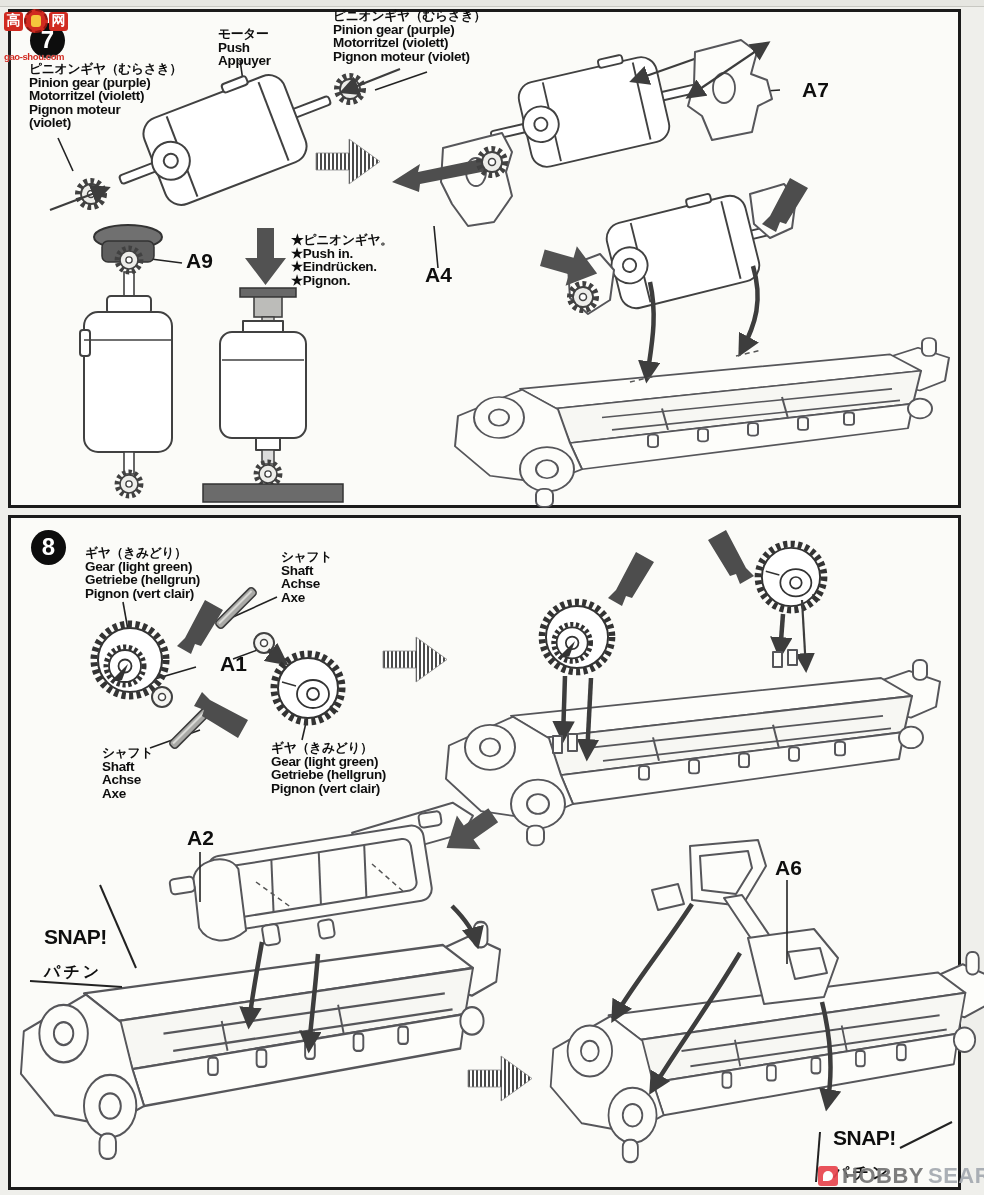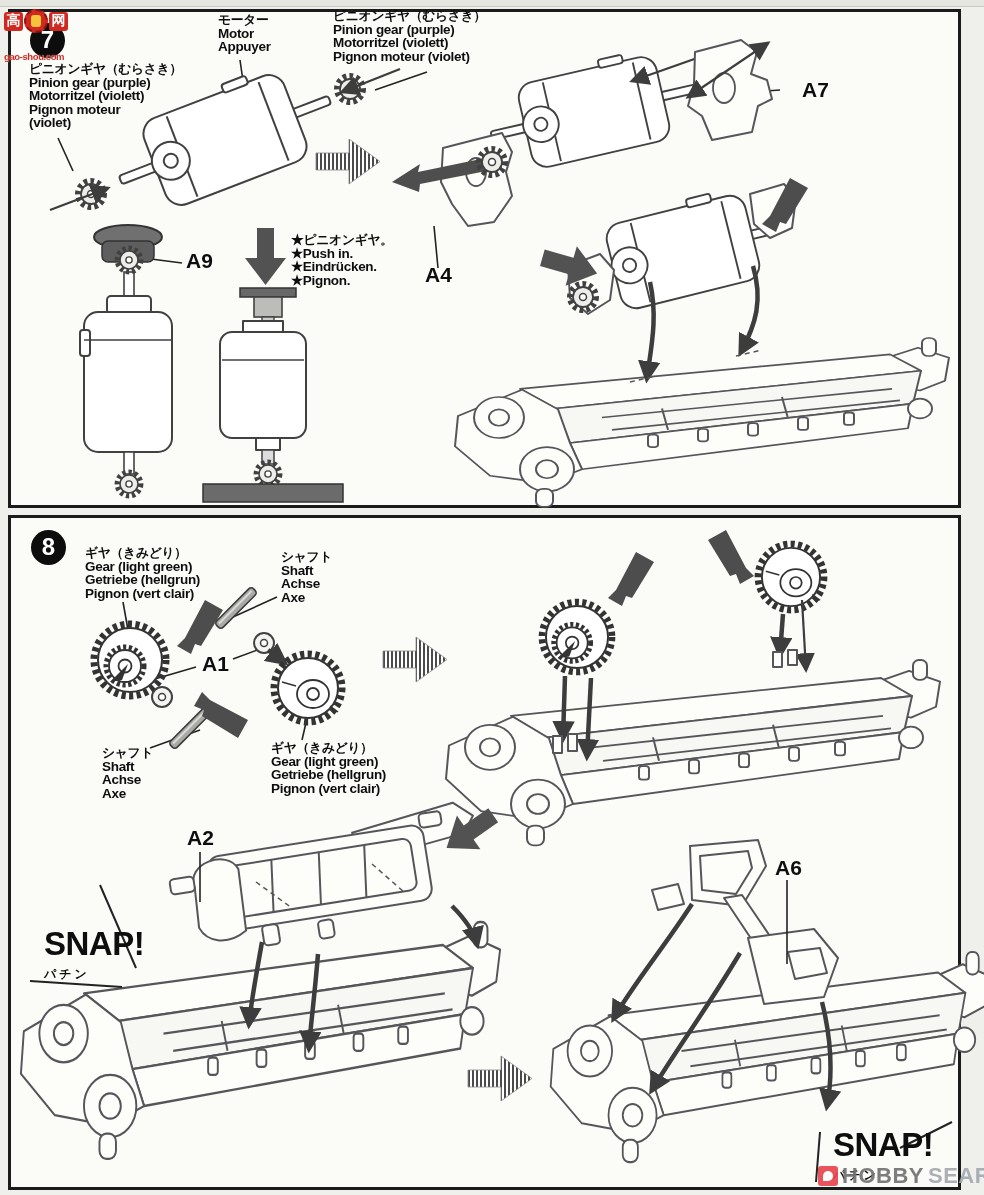--- a/index.html
+++ b/index.html
@@ -21,22 +21,22 @@
   .dsh{stroke:#555;stroke-width:1.5;fill:none;stroke-dasharray:5,4}
   .lbl{position:absolute;z-index:6;font-weight:bold;font-size:13.5px;line-height:13.6px;
        color:#0e0e0e;letter-spacing:-0.3px;white-space:nowrap}
   .lbl .ja{font-size:12.8px}
   .plabel{position:absolute;z-index:6;font-weight:bold;font-size:21px;color:#0e0e0e;
        white-space:nowrap;letter-spacing:0}
   .badge{position:absolute;z-index:4;width:35px;height:35px;border-radius:50%;background:#0d0d0d;
        color:#fff;font-weight:bold;font-size:24px;display:flex;align-items:center;
        justify-content:center;padding-bottom:2px;box-sizing:border-box}
   .snap{position:absolute;z-index:6;font-weight:bold;color:#0e0e0e;white-space:nowrap}
-  .snap .en{font-size:33px;letter-spacing:-0.5px}
-  .snap .jp{font-size:12px;letter-spacing:3px;margin-top:3px}
+  .snap .en{font-size:21px;letter-spacing:-0.5px}
+  .snap .jp{font-size:16px;letter-spacing:3px;margin-top:13px}
   
   .wm-gs{position:absolute;left:4px;top:9px;z-index:8;width:72px}
   .wm-gs .row{display:flex;align-items:center;gap:1px}
   .wm-gs .box{width:19px;height:19px;background:#d02a20;color:#fff;font-weight:bold;
        font-size:14px;display:flex;align-items:center;justify-content:center;border-radius:3px}
   .wm-gs .gear{width:24px;height:24px;border-radius:50%;background:#d02a20;
        border:2px dashed #8f1610;box-sizing:border-box;display:flex;align-items:center;
        justify-content:center}
   .wm-gs .gear i{display:block;width:10px;height:12px;background:#f4c53c;border-radius:3px}
   .wm-gs .dom{font-size:9.5px;font-weight:bold;color:#d02a20;letter-spacing:-0.4px;
@@ -280,23 +280,23 @@
   <path class="ln2" d="M820,1132 L816,1182"></path>
 </svg>
 
 <div class="lbl" style="left:29px;top:62px">
   <div class="ja">ピニオンギヤ（むらさき）</div>
   <div>Pinion gear (purple)</div>
   <div>Motorritzel (violett)</div>
   <div>Pignon moteur</div>
   <div>(violet)</div>
 </div>
-<div class="lbl" style="left:218px;top:13px">
+<div class="lbl" style="left:218px;top:27px">
   <div class="ja">モーター</div>
-  <div>Motor</div>
+  <div>Push</div>
   <div>Appuyer</div>
 </div>
 <div class="lbl" style="left:333px;top:9px">
   <div class="ja">ピニオンギヤ（むらさき）</div>
   <div>Pinion gear (purple)</div>
   <div>Motorritzel (violett)</div>
   <div>Pignon moteur (violet)</div>
 </div>
 <div class="plabel" style="left:802px;top:78px">A7</div>
 <div class="plabel" style="left:425px;top:263px">A4</div>
@@ -325,21 +325,21 @@
   <div>Shaft</div>
   <div>Achse</div>
   <div>Axe</div>
 </div>
 <div class="lbl" style="left:271px;top:741px">
   <div class="ja">ギヤ（きみどり）</div>
   <div>Gear (light green)</div>
   <div>Getriebe (hellgrun)</div>
   <div>Pignon (vert clair)</div>
 </div>
-<div class="plabel" style="left:202px;top:652px">A1</div>
+<div class="plabel" style="left:220px;top:652px">A1</div>
 <div class="plabel" style="left:187px;top:826px">A2</div>
 <div class="plabel" style="left:775px;top:856px">A6</div>
 <div class="snap" style="left:44px;top:925px">
   <div class="en">SNAP!</div>
   <div class="jp">パチン</div>
 </div>
 <div class="snap" style="left:833px;top:1126px">
   <div class="en">SNAP!</div>
   <div class="jp">パチン</div>
 </div>

